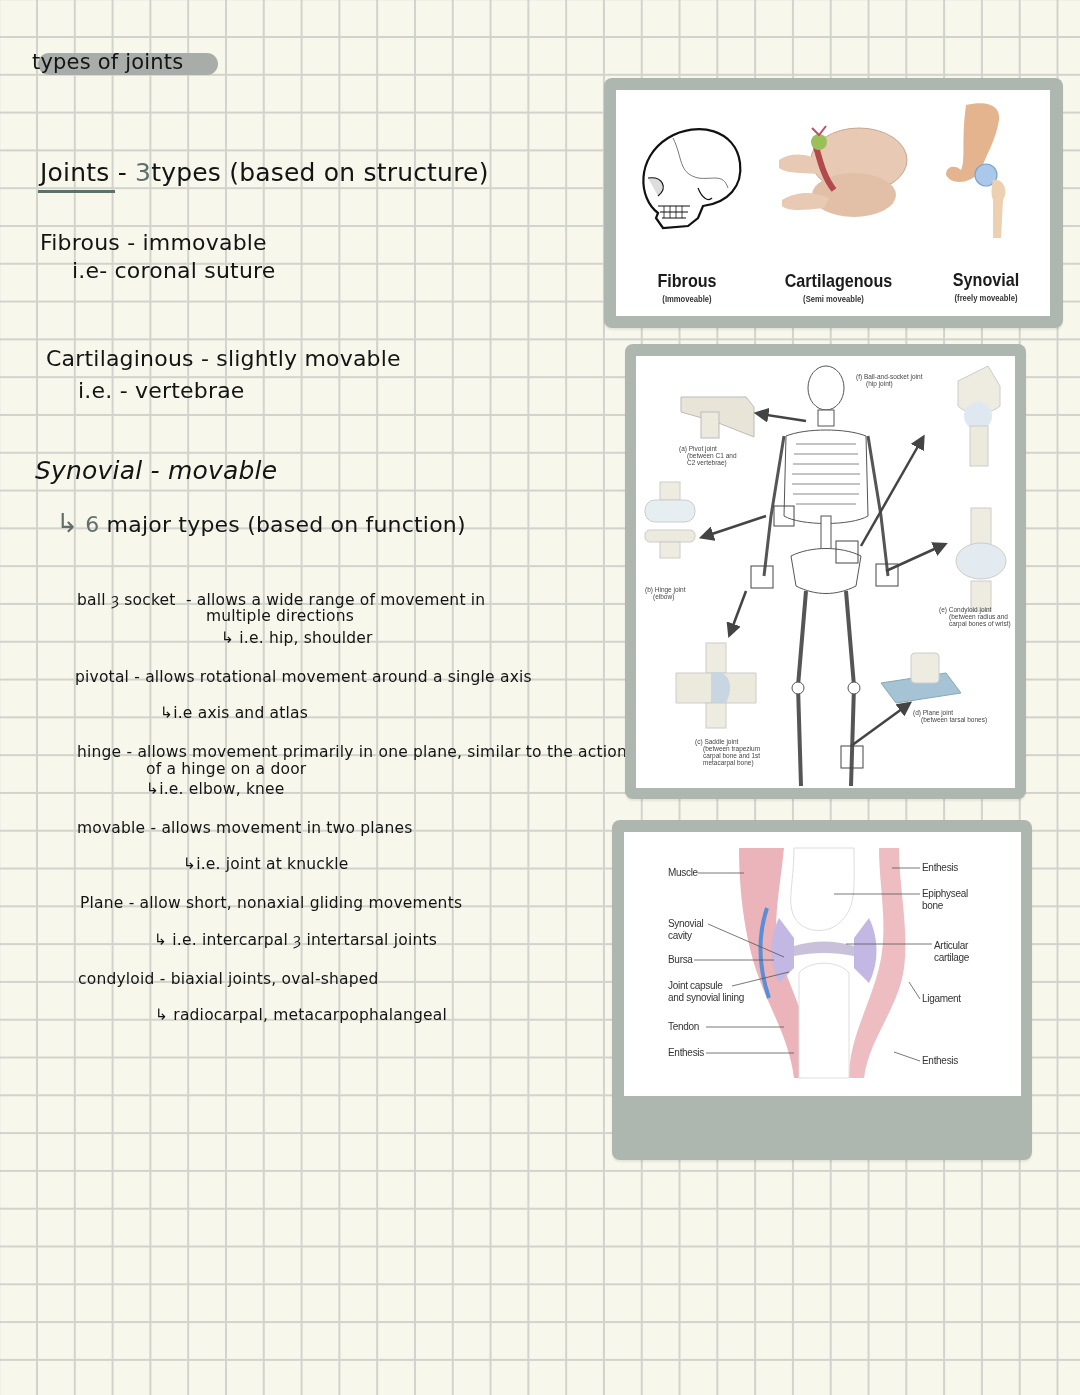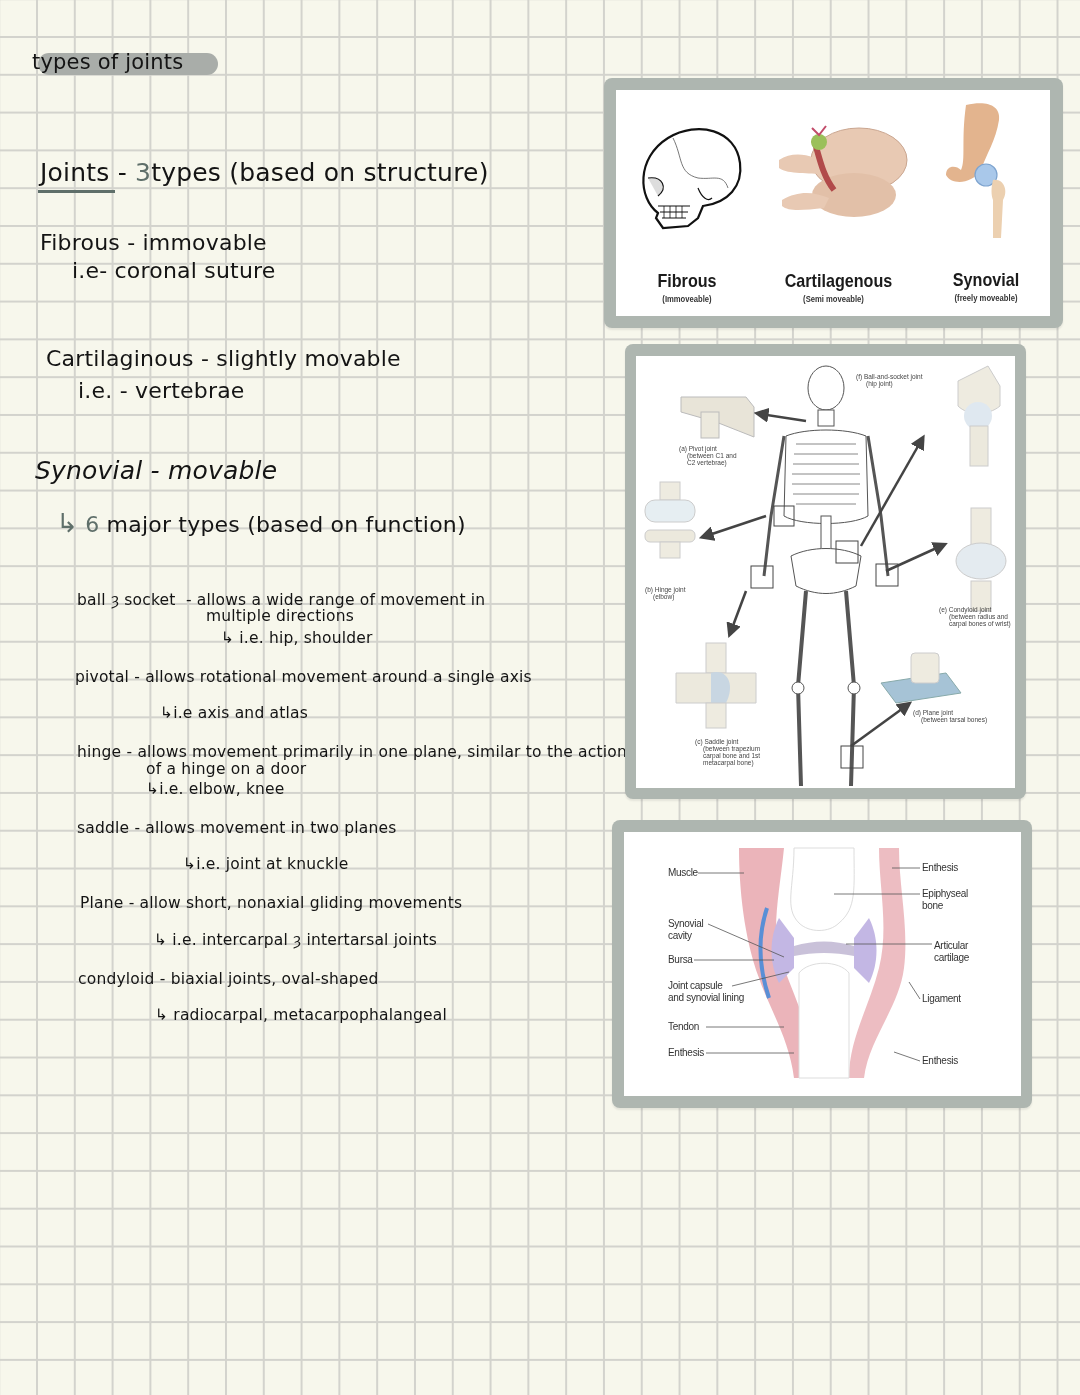--- a/index.html
+++ b/index.html
@@ -87,21 +87,21 @@
 <div class="hand body-sm" style="left:160px; top:704px;text-align:center;">↳i.e axis and atlas</div>
 
 <div class="hand body-sm" style="left:77px; top:743px;">
   <span>hinge</span>
   <span>- allows movement primarily in one plane, similar to the action</span>
 </div>
 <div class="hand body-sm" style="left:146px; top:760px;">of a hinge on a door</div>
 <div class="hand body-sm" style="left:146px; top:780px;">↳i.e. elbow, knee</div>
 
 <div class="hand body-sm" style="left:77px; top:819px;">
-  <span>saddle</span>
+  <span>movable</span>
   <span>- allows movement in two planes</span>
 </div>
 <div class="hand body-sm" style="left:143px; top:855px;margin-left:40px;">↳i.e. joint at knuckle</div>
 
 <div class="hand body-sm" style="left:80px; top:894px;">
   <span>Plane</span>
   <span>- allow short, nonaxial gliding movements</span>
 </div>
 <div class="hand body-sm" style="left:154px; top:931px;">↳ i.e. intercarpal ȝ intertarsal joints</div>
 
@@ -240,21 +240,21 @@
         <div style="padding-left:10px">(between radius and</div>
         <div style="padding-left:10px">carpal bones of wrist)</div>
     </div>
     <div class="tiny" style="left:220px; top:17px;">
       <div>(f) Ball-and-socket joint</div>
         <div style="padding-left:10px">(hip joint)</div>
     </div>
   </div>
 </div>
 
-<div class="card" style="left:612px; top:820px; width:420px; height:288px;">
+<div class="card" style="left:612px; top:820px; width:420px; height:340px;">
   <div class="card-inner" style="left:12px; top:12px; width:397px; height:264px;">
     <svg width="170" height="240" style="left:115px; top:16px;">
       <path d="M0,0 L45,0 C40,50 30,90 45,120 C60,160 75,190 75,230 L55,230 C50,190 30,160 20,130 C5,90 0,40 0,0 Z" fill="#e7a7ae" opacity="0.85"></path>
       <path d="M160,0 L140,0 C140,40 150,80 140,120 C130,160 110,190 110,230 L125,230 C130,190 160,160 165,120 C170,80 160,40 160,0 Z" fill="#e7a7ae" opacity="0.75"></path>
       <path d="M55,0 L115,0 C115,40 118,60 100,75 C90,85 70,85 60,75 C45,60 55,40 55,0 Z" fill="#fff" stroke="#ddd"></path>
       <path d="M60,125 C70,112 100,112 110,125 L110,230 L60,230 Z" fill="#fff" stroke="#ddd"></path>
       <path d="M40,70 C30,90 30,115 40,135 L55,120 L55,90 Z" fill="#c3b7e4"></path>
       <path d="M130,70 C140,90 140,115 130,135 L115,120 L115,90 Z" fill="#c3b7e4"></path>
       <path d="M55,98 C75,92 95,92 115,98 L115,108 C95,104 75,104 55,108 Z" fill="#c9c1d9"></path>
       <path d="M28,60 C18,90 20,120 30,150" stroke="#5a8fd6" stroke-width="4" fill="none"></path>

